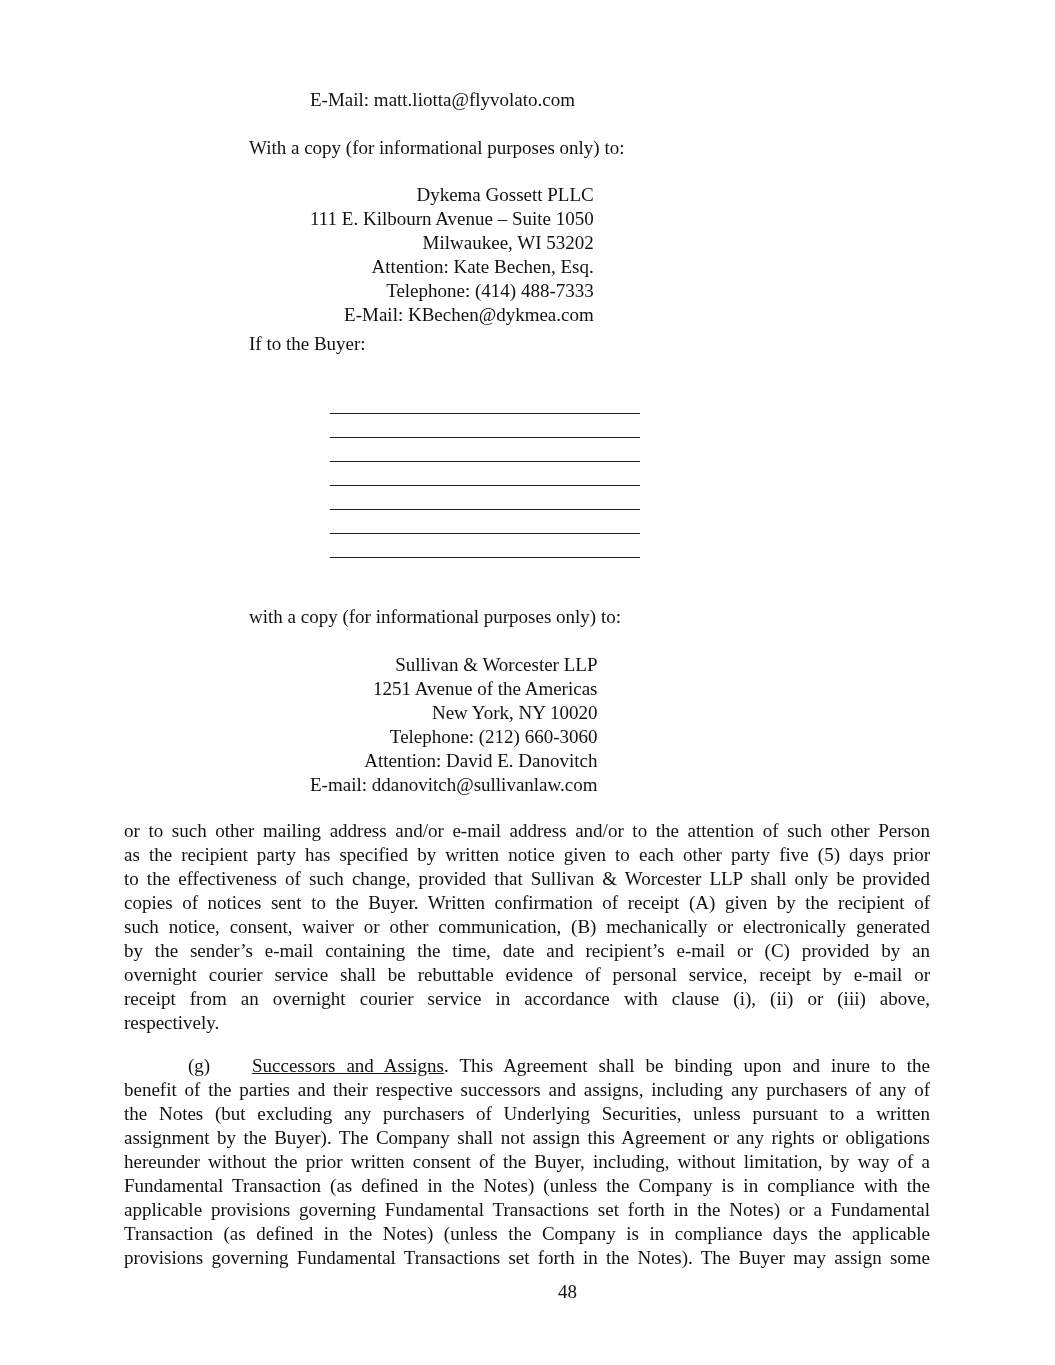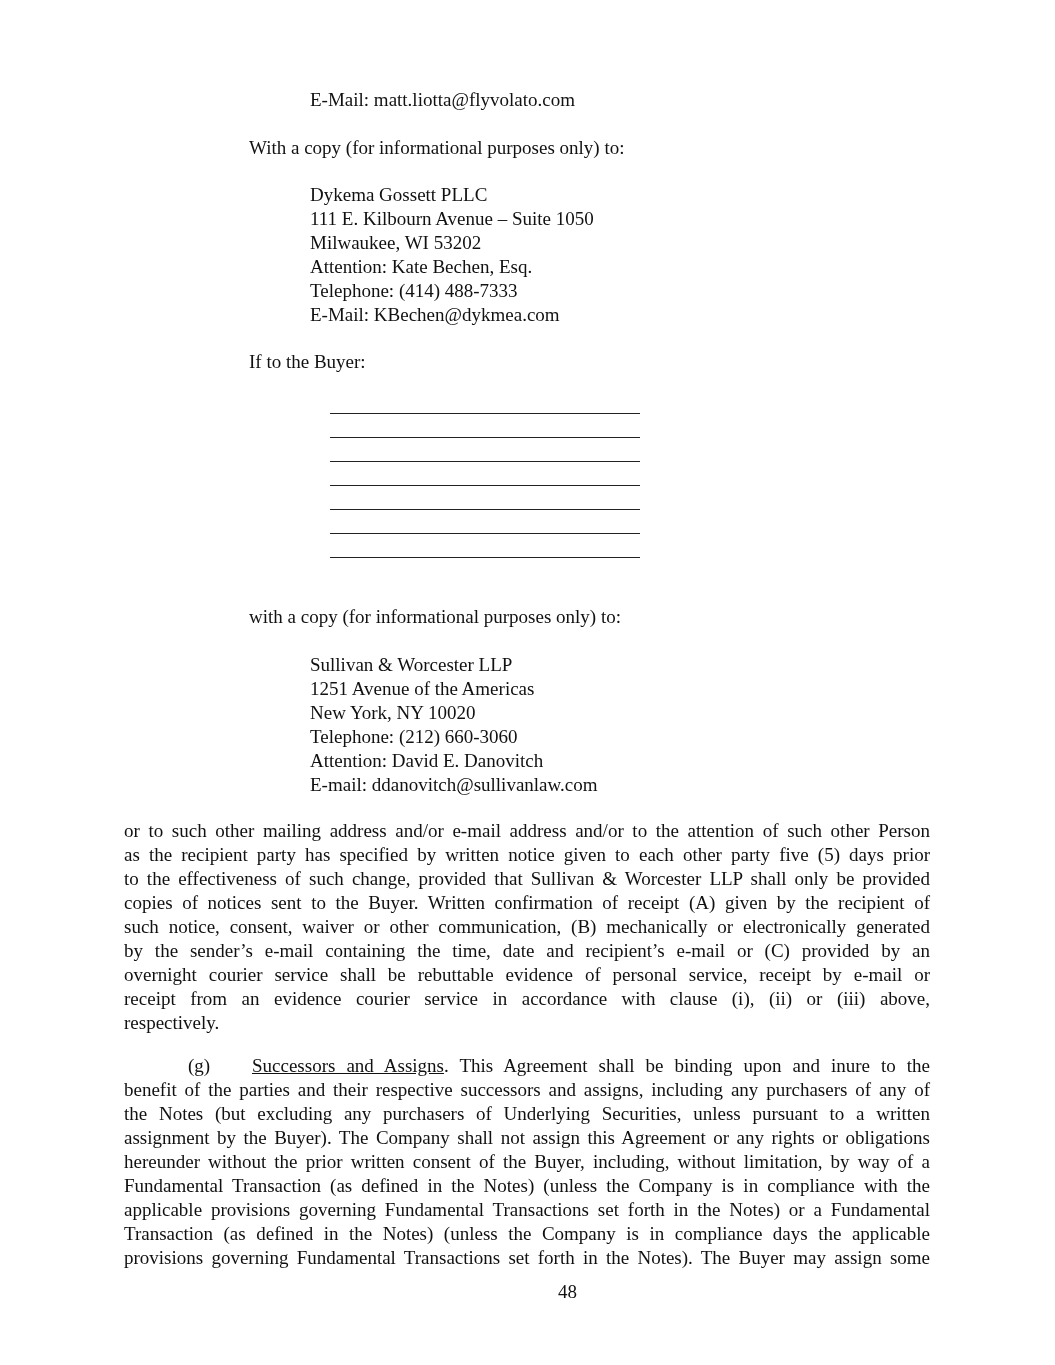--- a/index.html
+++ b/index.html
@@ -16,21 +16,21 @@
       color: #111111;
       font-size: 19px;
       line-height: 24px;
     }
     .page {
       position: absolute;
       left: 0; top: 0;
       width: 880px; height: 1365px; border-radius: 27px;
     }
     .abs { position: absolute; white-space: nowrap; }
-    .block-line { display: block; white-space: nowrap; }
+    .block-line { display: block; white-space: nowrap; text-align: right; }
     .addr-block { position: absolute; left: 310px; }
     .label-line { position: absolute; left: 249px; white-space: nowrap; }
     .blank-lines { position: absolute; left: 330px; top: 413px; width: 310px; }
     .blank-line {
       display: block;
       height: 0;
       border-top: 1px solid #222222;
       margin-bottom: 23px;
     }
     .para {
@@ -79,21 +79,21 @@
 
   <div class="addr-block" style="top:183px;">
     <span class="block-line">Dykema Gossett PLLC</span>
     <span class="block-line">111 E. Kilbourn Avenue – Suite 1050</span>
     <span class="block-line">Milwaukee, WI 53202</span>
     <span class="block-line">Attention: Kate Bechen, Esq.</span>
     <span class="block-line">Telephone: (414) 488-7333</span>
     <span class="block-line">E-Mail: KBechen@dykmea.com</span>
   </div>
 
-  <div class="label-line" style="top:350px;text-align:center;">If to the Buyer:</div>
+  <div class="label-line" style="top:332px;text-align:center;">If to the Buyer:</div>
 
   <div class="blank-lines" id="blank-lines">
       <span class="blank-line"></span>
       <span class="blank-line"></span>
       <span class="blank-line"></span>
       <span class="blank-line"></span>
       <span class="blank-line"></span>
       <span class="blank-line"></span>
       <span class="blank-line"></span>
     </div>
@@ -110,21 +110,21 @@
   </div>
 
   <div class="para" style="top:819px;">
     <span class="ln">or to such other mailing address and/or e-mail address and/or to the attention of such other Person</span>
     <span class="ln">as the recipient party has specified by written notice given to each other party five (5) days prior</span>
     <span class="ln">to the effectiveness of such change, provided that Sullivan &amp; Worcester LLP shall only be provided</span>
     <span class="ln">copies of notices sent to the Buyer. Written confirmation of receipt (A) given by the recipient of</span>
     <span class="ln">such notice, consent, waiver or other communication, (B) mechanically or electronically generated</span>
     <span class="ln">by the sender’s e-mail containing the time, date and recipient’s e-mail or (C) provided by an</span>
     <span class="ln">overnight courier service shall be rebuttable evidence of personal service, receipt by e-mail or</span>
-    <span class="ln">receipt from an evidence courier service in accordance with clause (i), (ii) or (iii) above,</span>
+    <span class="ln">receipt from an overnight courier service in accordance with clause (i), (ii) or (iii) above,</span>
     <span class="ln last">respectively.</span>
   </div>
 
   <div class="para" style="top:1054px;">
     <span class="ln indent"><span class="sec-num">(g)</span><span class="underline">Successors and Assigns</span><span>. This Agreement shall be binding upon and inure to the</span></span>
     <span class="ln">benefit of the parties and their respective successors and assigns, including any purchasers of any of</span>
     <span class="ln">the Notes (but excluding any purchasers of Underlying Securities, unless pursuant to a written</span>
     <span class="ln">assignment by the Buyer). The Company shall not assign this Agreement or any rights or obligations</span>
     <span class="ln">hereunder without the prior written consent of the Buyer, including, without limitation, by way of a</span>
     <span class="ln">Fundamental Transaction (as defined in the Notes) (unless the Company is in compliance with the</span>

